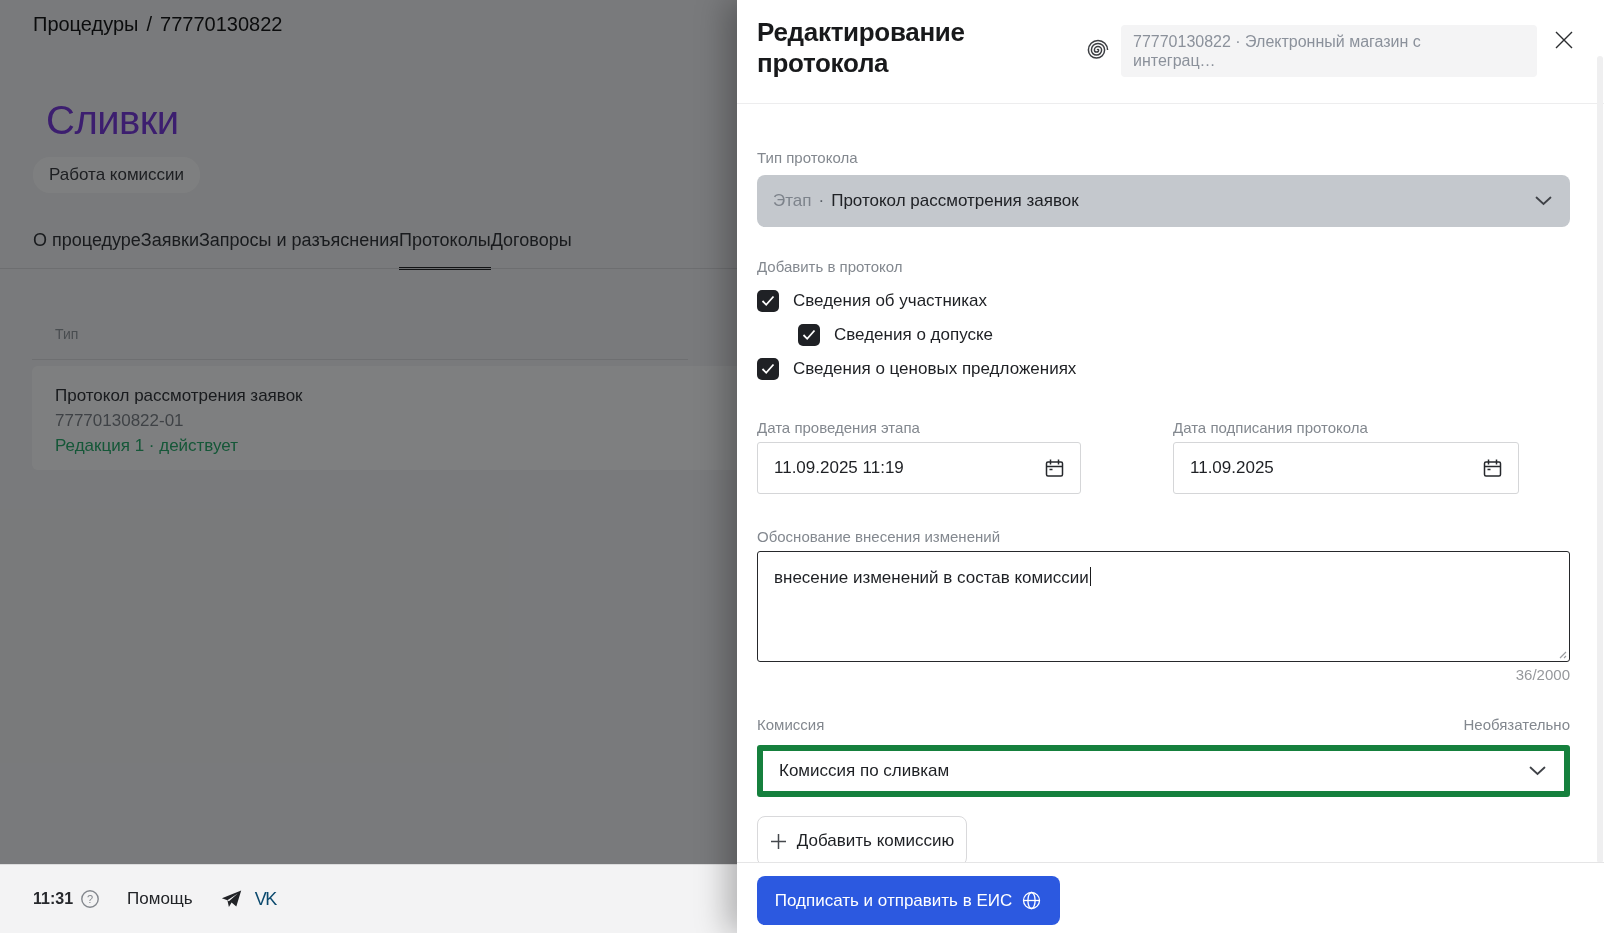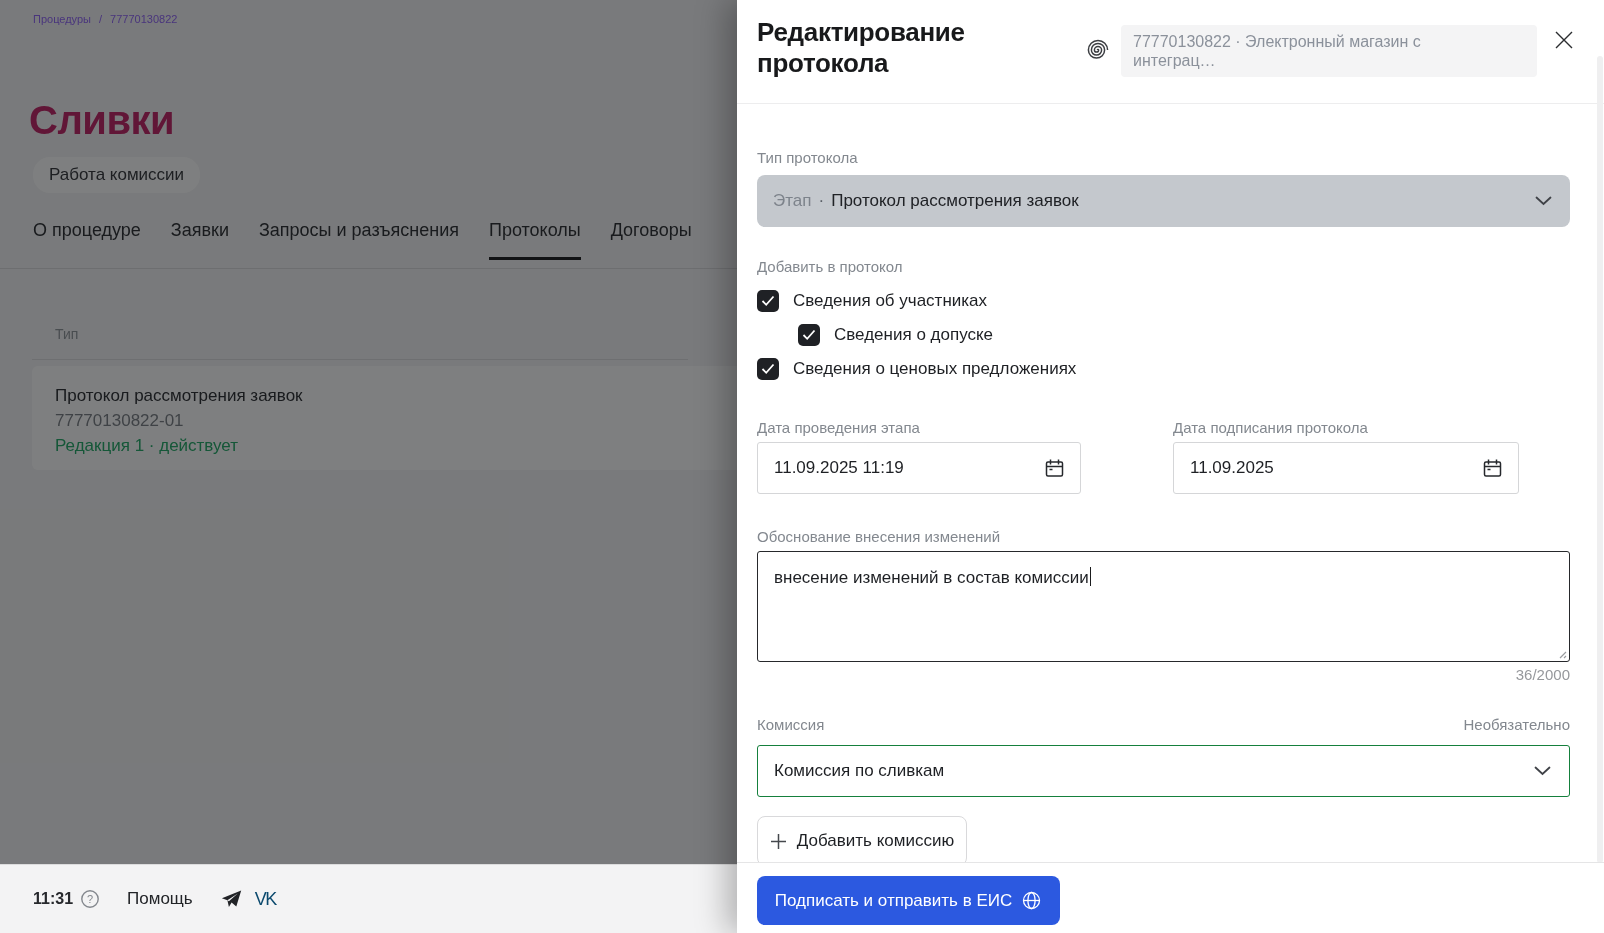--- a/index.html
+++ b/index.html
@@ -3,27 +3,27 @@
 <meta charset="utf-8">
 <style>
   * { box-sizing: border-box; }
   html,body { margin:0; padding:0; }
   body {
     width:1604px; height:933px; position:relative; overflow:hidden;
     font-family:"Liberation Sans", sans-serif; background:#fff; color:#1e2024;
   }
   
   .bg-page { position:absolute; left:0; top:0; right:0; bottom:69px; background:#f4f4f5; }
-  .breadcrumb { position:absolute; left:33px; top:13px; font-size:11px; color:#8b5cf6; display:flex; gap:8px; }
+  .breadcrumb { position:absolute; left:33px; top:13px; font-size:20px; color:#000000; display:flex; gap:8px; }
   .subtitle-row { position:absolute; left:33px; top:74px; display:flex; align-items:center; gap:14px; }
   .subtitle { font-size:18px; color:#26282c; }
   .chip { background:#ffffff; color:#6e737a; border-radius:14px; padding:5px 12px; font-size:15px; white-space:nowrap; }
-  .page-title { position:absolute; left:29px; top:98px; font-size:40px; font-weight:bold; color:#be185d; letter-spacing:-0.5px; }
+  .page-title { position:absolute; left:46px; top:98px; font-size:40px; font-weight:normal; color:#6d28d9; letter-spacing:-0.5px; }
   .status-chip { position:absolute; left:33px; top:157px; background:#ffffff; color:#2a2c30; border-radius:17px; padding:8px 16px; font-size:17px; }
-  .tabs { position:absolute; left:33px; top:220px; display:flex; gap:30px; }
+  .tabs { position:absolute; left:33px; top:230px; display:flex; }
   .tab { font-size:18px; color:#212327; padding-bottom:16px; cursor:pointer; }
   .tab.active { border-bottom:3px solid #101113; }
   .tabs-divider { position:absolute; left:0; right:0; top:268px; height:1px; background:#dadadb; }
   .tbl-col-header { position:absolute; left:55px; top:326px; font-size:14px; color:#8b9096; }
   .tbl-header-divider { position:absolute; left:32px; width:656px; top:359px; height:1px; background:#dcdcdd; }
   .protocol-card { position:absolute; left:32px; top:366px; width:880px; height:104px; background:#ffffff; border-radius:6px; padding:20px 0 0 23px; cursor:pointer; }
   .pc-title { font-size:17px; color:#202226; }
   .pc-num { font-size:17px; color:#74797f; margin-top:5px; }
   .pc-status { font-size:17px; color:#17a65f; margin-top:5px; }
   .dim { position:absolute; left:0; top:0; right:0; bottom:69px; background:rgba(20,21,23,0.55); z-index:5; }
@@ -51,21 +51,21 @@
   .cb-row { position:absolute; left:20px; display:flex; align-items:center; gap:14px; height:24px; cursor:pointer; }
   .cb-box { width:22px; height:22px; border-radius:5px; background:#1f2125; display:flex; align-items:center; justify-content:center; flex:0 0 auto; }
   .cb-label { font-size:17px; color:#1e2024; }
   .field { position:absolute; height:52px; background:#fff; border:1px solid #d5d6d8; border-radius:3px; display:flex; align-items:center; padding:0 14px 0 16px; font-size:17px; color:#1e2024; cursor:text; }
   .field .cal { margin-left:auto; cursor:pointer; }
   .textarea { position:absolute; left:20px; top:551px; width:813px; height:111px; background:#fff; border:1.5px solid #26282b; border-radius:3px; padding:15px 16px; font-size:17px; color:#1e2024; cursor:text; }
   .caret { display:inline-block; width:0; border-left:1.5px solid #1a1b1d; height:19px; vertical-align:-3px; margin-left:1px; }
   .resize-h { position:absolute; right:2px; bottom:2px; }
   .counter { position:absolute; right:34px; top:666px; font-size:15px; color:#96989c; }
   .opt-hint { position:absolute; right:34px; top:716px; font-size:15px; color:#83888f; }
-  .sel-white { position:absolute; left:20px; top:745px; width:813px; height:52px; background:#fff; border:1px solid #15803d; border-radius:3px; display:flex; align-items:center; padding:0 18px 0 16px; font-size:17px; color:#1e2024; cursor:pointer; }
+  .sel-white { position:absolute; left:20px; top:745px; width:813px; height:52px; background:#fff; border:6px solid #15803d; border-radius:3px; display:flex; align-items:center; padding:0 18px 0 16px; font-size:17px; color:#1e2024; cursor:pointer; }
   .add-btn { position:absolute; left:20px; top:816px; width:210px; height:50px; background:#fff; border:1px solid #d9d9db; border-radius:8px; display:flex; align-items:center; justify-content:center; gap:10px; font-size:17px; color:#1e2024; cursor:pointer; z-index:1; }
   .panel-footer { position:absolute; left:0; right:0; bottom:0; height:71px; background:#fff; border-top:1px solid #e5e5e6; z-index:3; }
   .submit-btn { position:absolute; left:20px; top:13px; width:303px; height:49px; background:#2c59e0; border:none; border-radius:8px; display:flex; align-items:center; justify-content:center; gap:9px; font-size:17px; color:#fff; cursor:pointer; font-family:"Liberation Sans",sans-serif; }
   svg { display:block; }
 </style>
 </head>
 <body>
 
 <div class="bg-page">
   <div class="breadcrumb">

